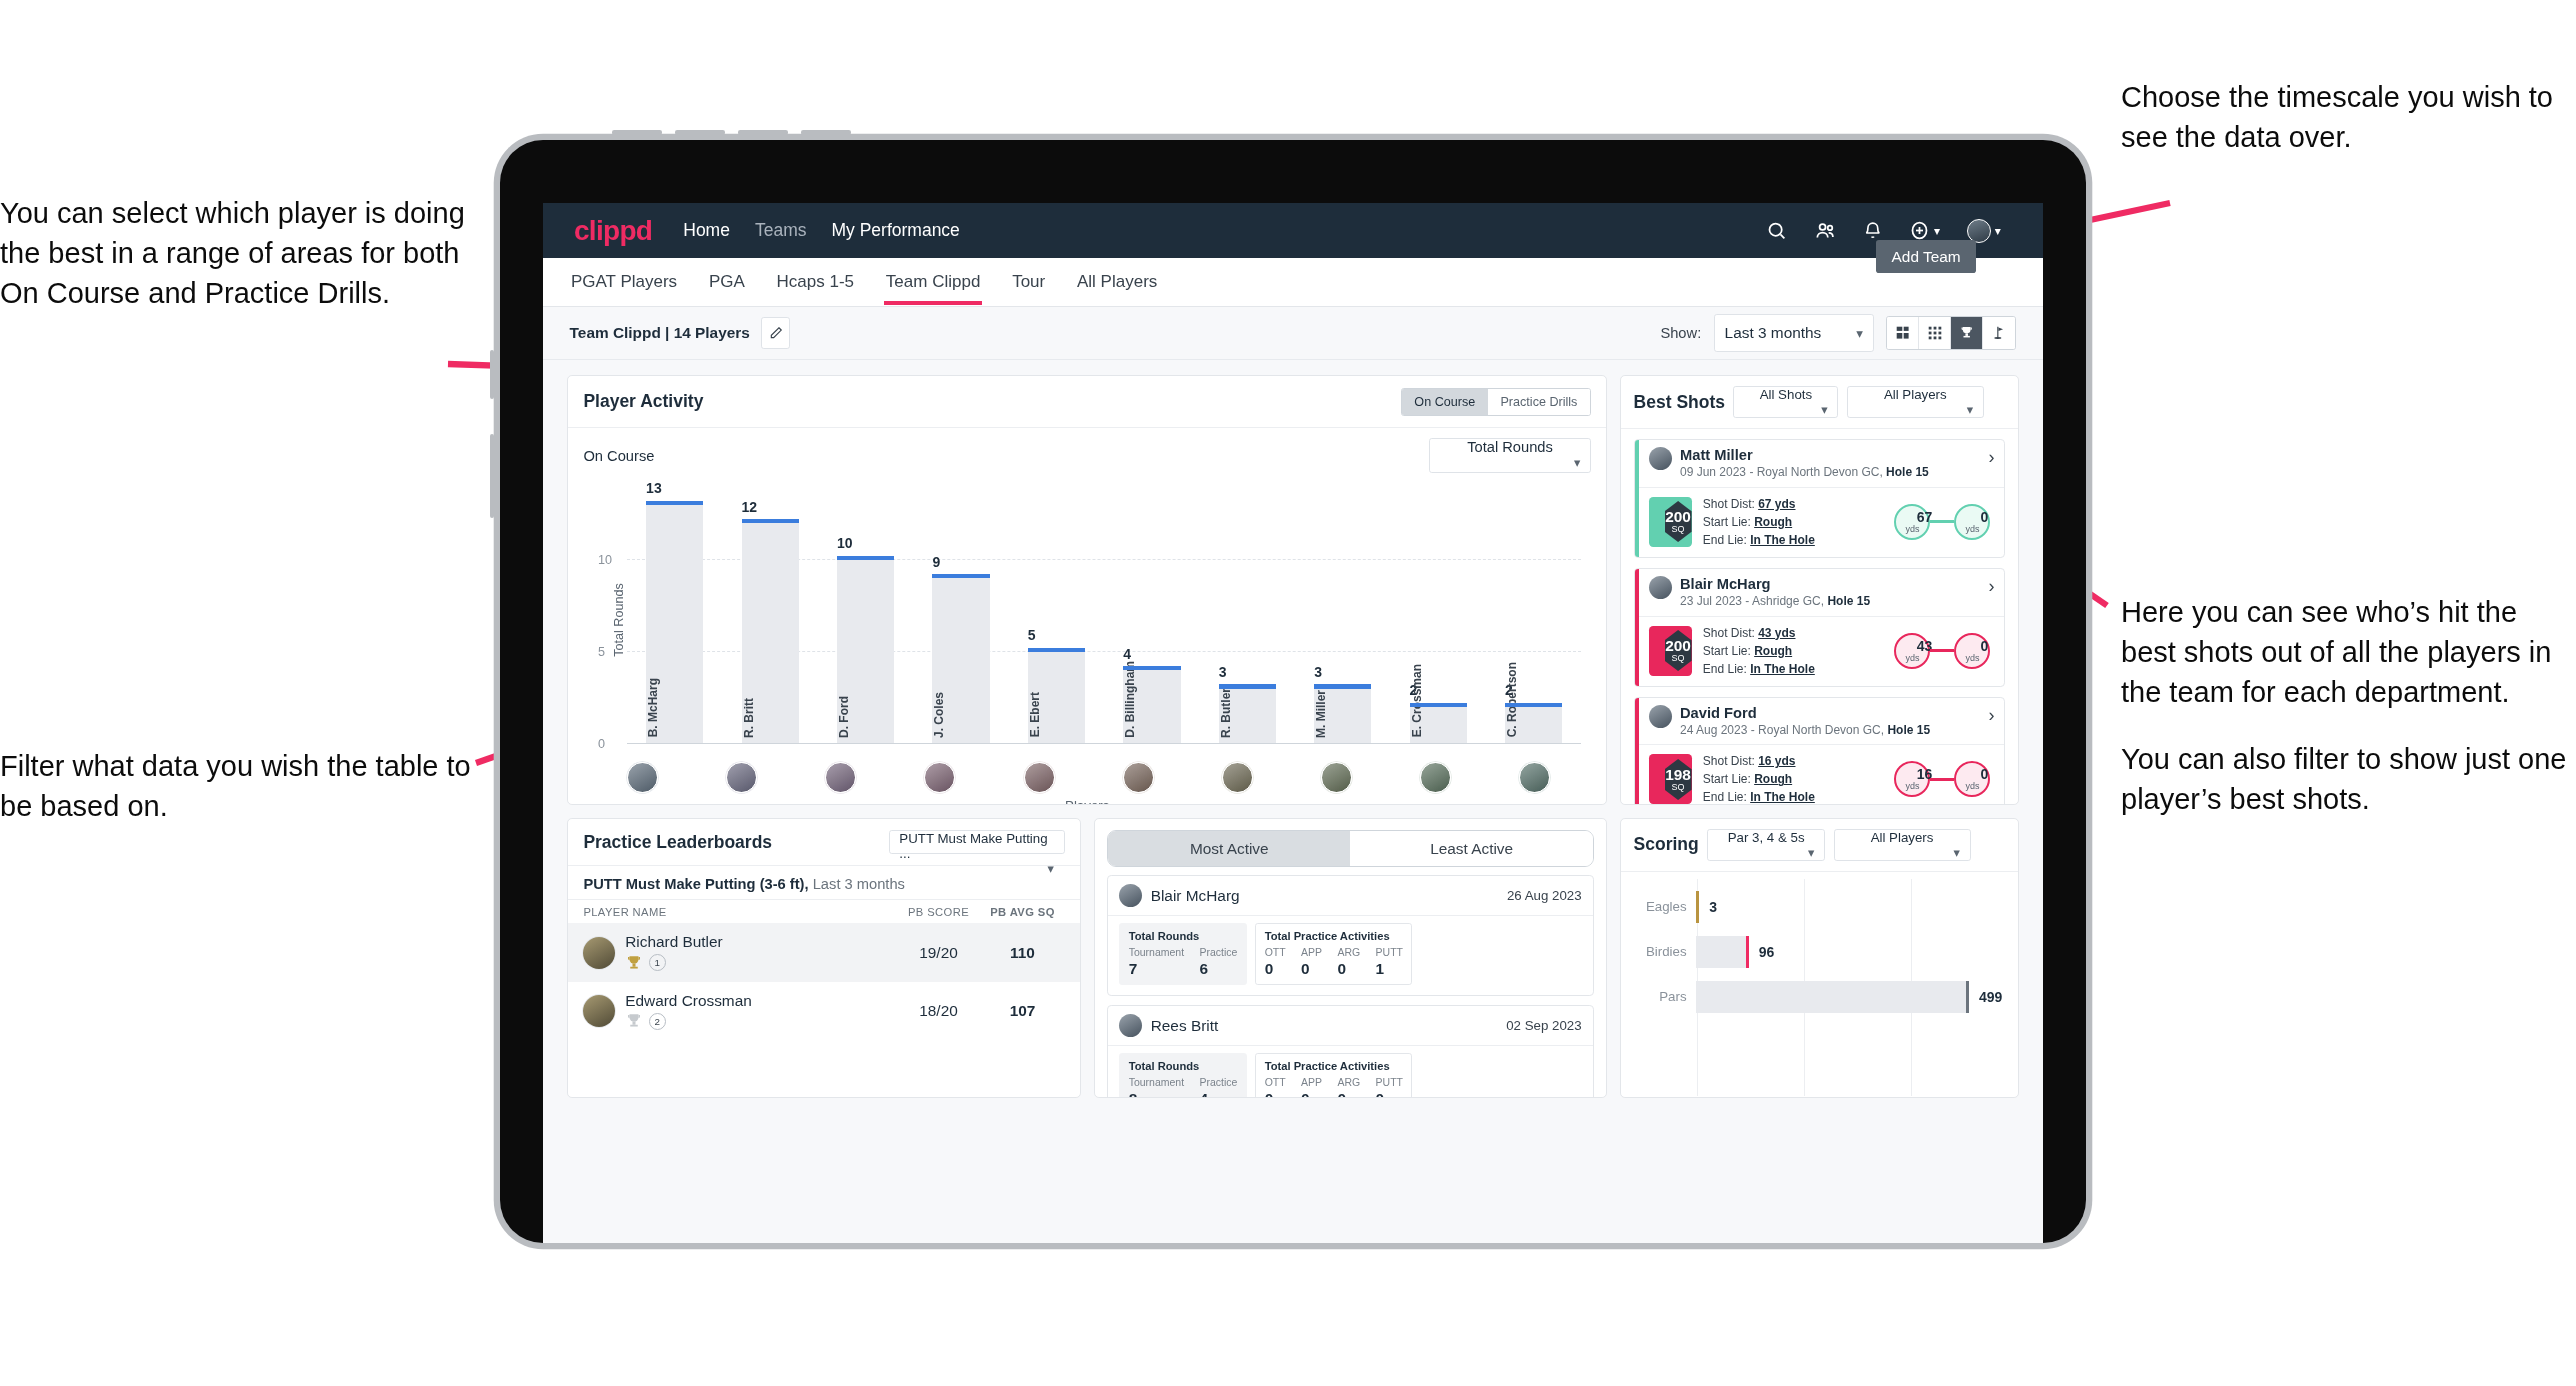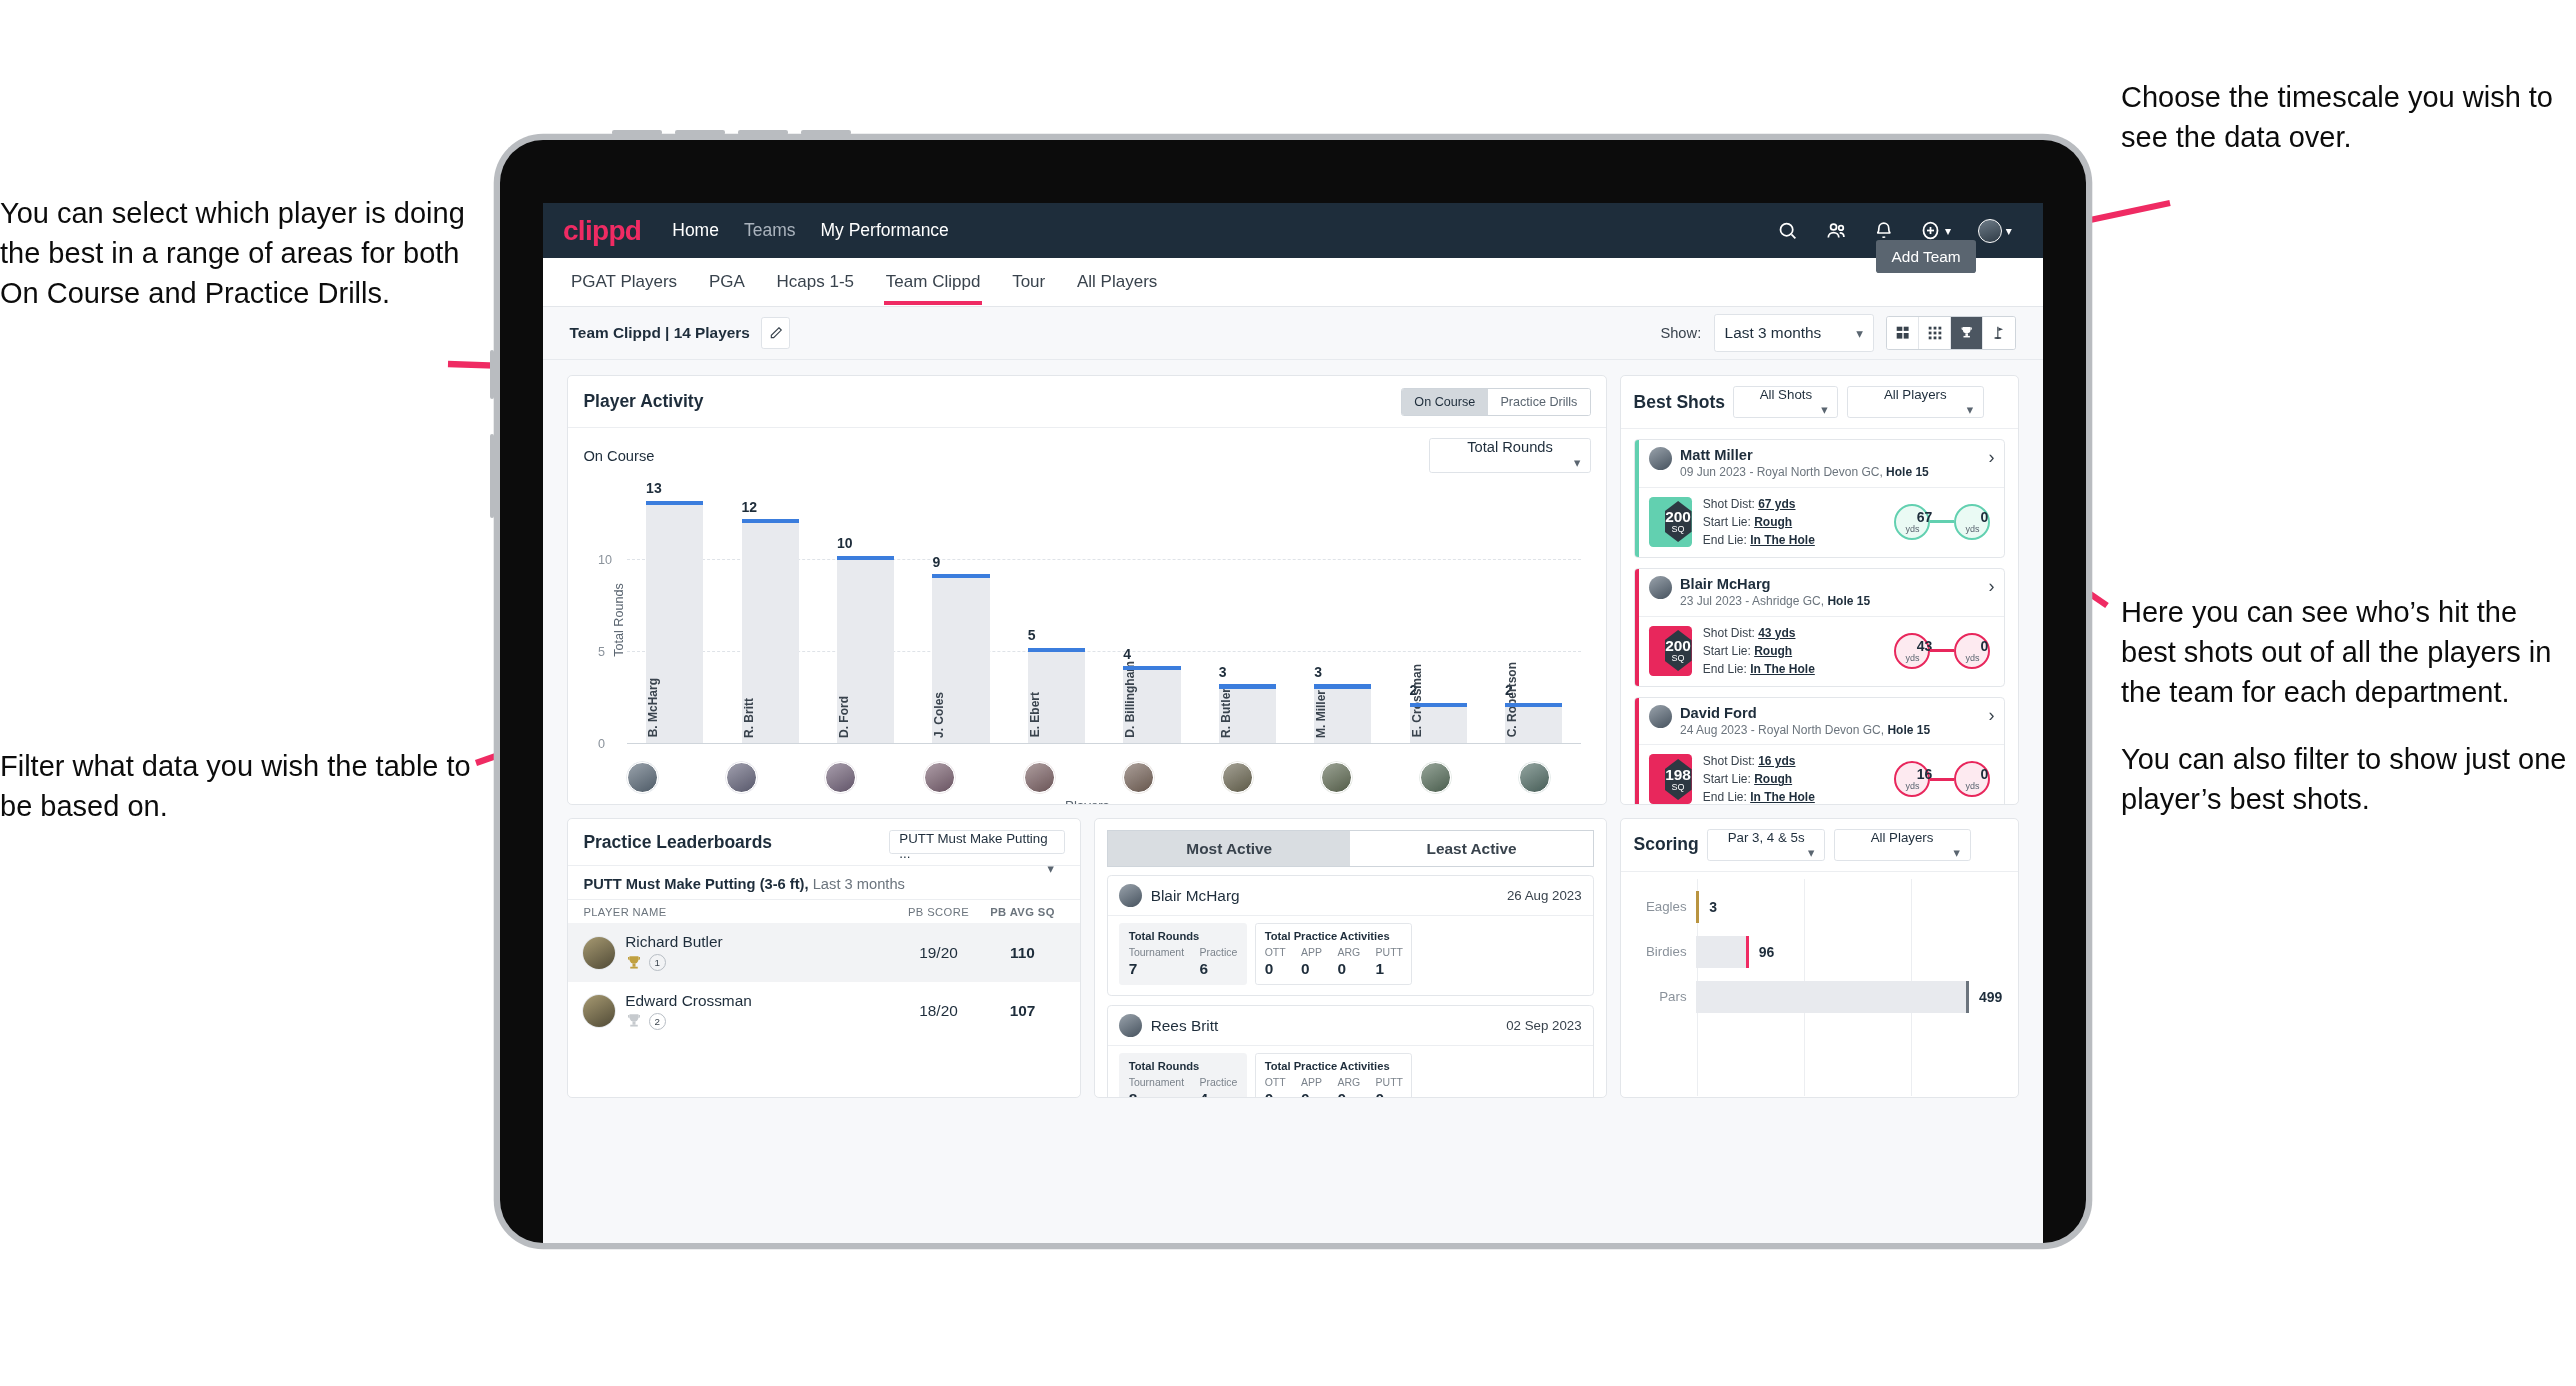--- a/index.html
+++ b/index.html
@@ -16,21 +16,21 @@
             background:#0c0c0c; border-radius:43px; box-shadow:0 0 0 6.3px #b9bcc0; }
   #tablet:before, #tablet:after{content:"";position:absolute;background:#b9bcc0;}
   #tablet:before{ left:-10.5px; top:210px; width:4.9px; height:49px; border-radius:2.1px;}
   #tablet:after { left:-10.5px; top:294px; width:4.9px; height:84px; border-radius:2.1px;}
   .btn-top { position:absolute; top:-10.5px; width:50px; height:5.6px; background:#b9bcc0; border-radius:2.1px;}
 
   #screen { position:absolute; left:43px; top:63px; right:43px; bottom:0;
             background:#ffffff; overflow:hidden; }
 
   
-  .topnav { height:55px; background:#1e2d3b; display:flex; align-items:center; padding:0 20px; }
+  .topnav { height:55px; background:#1e2d3b; display:flex; align-items:center; padding:0 31px; }
   .logo { color:#ef2b63; font-size:28px; font-weight:700; letter-spacing:-0.7px; font-family:"Liberation Sans",sans-serif; margin-right:31px; }
   .navlink { color:#ffffff; font-size:17.5px; margin-right:25px; }
   .navlink.dim { color:#aab3bd; }
   .nav-right { margin-left:auto; display:flex; align-items:center; gap:26.6px; padding-right:11.2px;}
   .nav-ico { color:#ffffff; display:flex; align-items:center; }
   .chev-sm { color:#fff; font-size:12px; margin-left:4.2px; }
   .avatar-nav { width:24px; height:24px; border-radius:50%; background:linear-gradient(160deg,#6e7c88,#2f3b46); border:1.4px solid #fff; }
 
   
   .tabbar { height:49px; background:#fff; display:flex; align-items:center; padding:0 26.6px; border-bottom:0.7px solid #e3e6ea; position:relative;}
@@ -118,21 +118,21 @@
   .lbrow.hl { background:#f2f3f5; }
   .lav { width:32px; height:32px; border-radius:50%; background:linear-gradient(150deg,#a79a72,#504a36); margin-right:9.8px; box-shadow:0 0 0 0.7px #dfe3e8;}
   .cname { flex:1; }
   .cname .nm { font-size:15.4px; }
   .trophyrow { display:flex; align-items:center; gap:5.6px; margin-top:2.8px;}
   .rankpill { width:17px; height:17px; border-radius:50%; border:0.7px solid #b7bdc4; font-size:9.8px; display:flex; align-items:center; justify-content:center; color:#39434d;}
   .c2 { width:84px; text-align:center;}
   .c3 { width:84px; text-align:center; font-weight:700;}
 
   
-  .matabs { display:flex; margin:11.2px 12.6px 8.4px; border:0.7px solid #cfd5db; border-radius:0; overflow:hidden;font-weight:bold;}
+  .matabs { display:flex; margin:11.2px 12.6px 8.4px; border:0.7px solid #cfd5db; border-radius:9px; overflow:hidden;}
   .matabs div { flex:1; text-align:center; font-size:15.4px; padding:8.4px 0; color:#39434d; background:#fff;}
   .matabs div.on { background:#d9dde1; }
   .macard { border:0.7px solid #e3e6ea; border-radius:4.2px; margin:0 12.6px 9.8px; }
   .mahd { display:flex; align-items:center; padding:7.7px 11.2px; }
   .mahd .nm { font-size:15.4px; color:#1e2d3b; margin-left:8.4px;}
   .mahd .dt { margin-left:auto; font-size:13.3px; color:#39434d;}
   .mabd { display:flex; gap:8.4px; padding:7px 11.2px 9.8px; border-top:0.7px solid #eceef1;}
   .mabox { border:0.7px solid #e3e6ea; border-radius:2.8px; padding:6.3px 8.4px; }
   .mabox.gray { background:#f2f3f5; border-color:#f2f3f5; }
   .mabox .t { font-size:11.2px; font-weight:700; color:#1e2d3b; }

